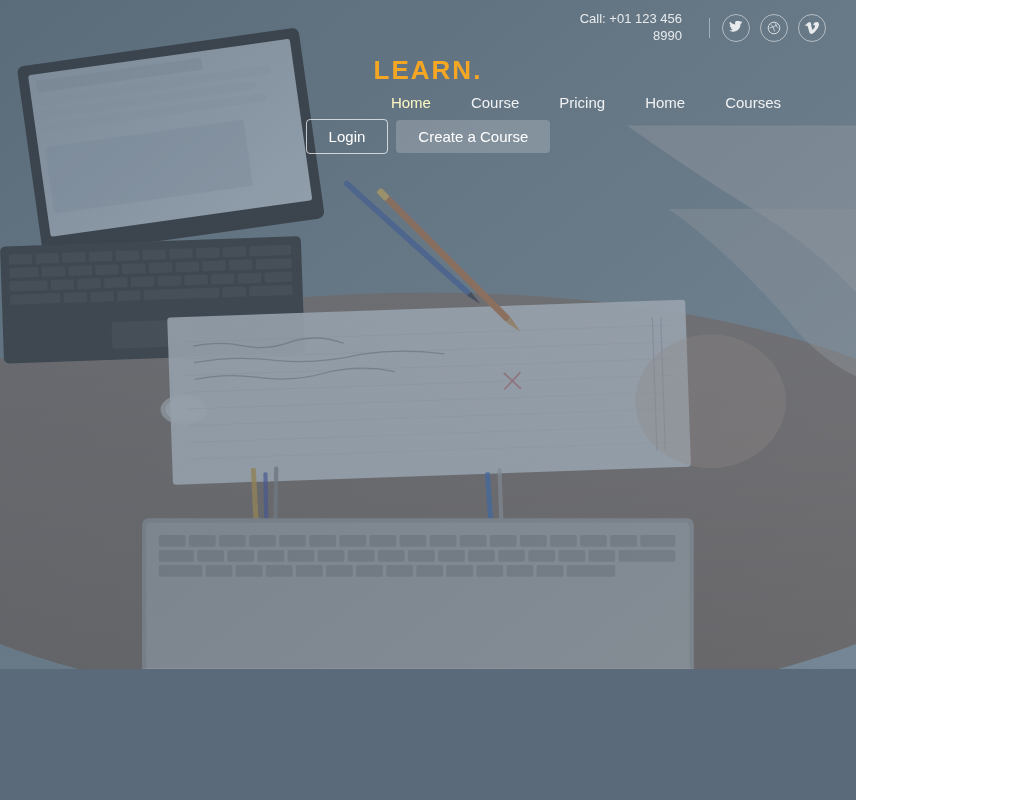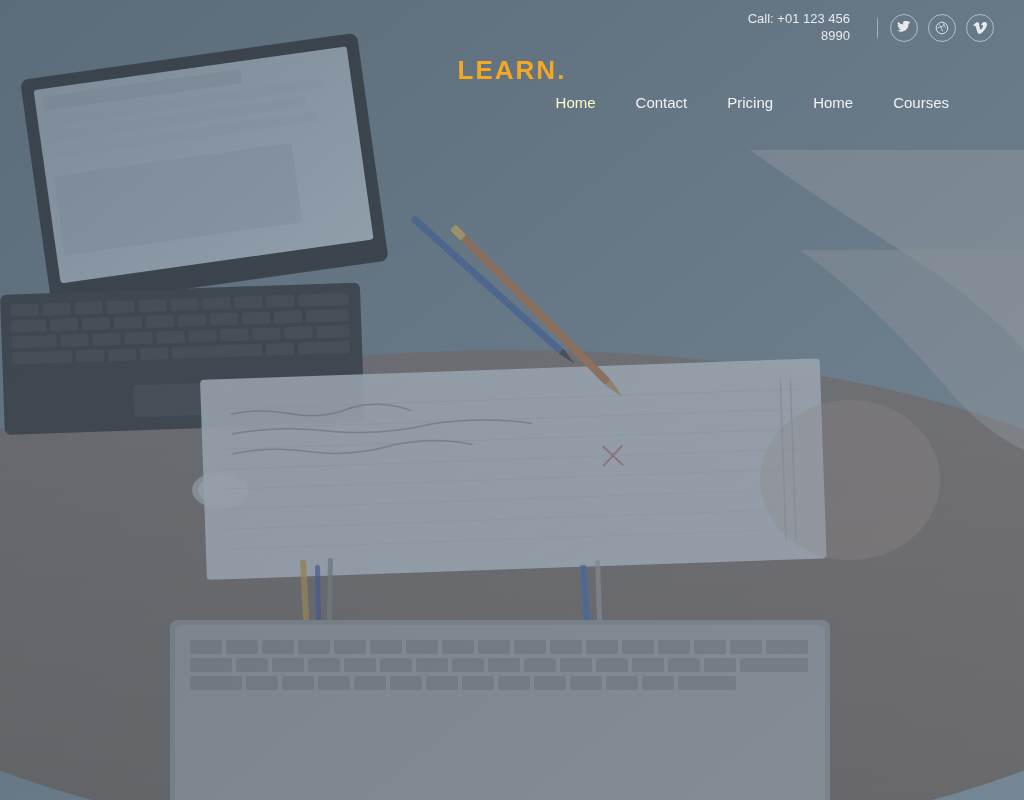--- a/index.html
+++ b/index.html
@@ -10,21 +10,21 @@
 
     body {
       width: 1024px;
       height: 800px;
       overflow: hidden;
       font-family: 'Helvetica Neue', Arial, sans-serif;
     }
 
     .hero {
       position: relative;
-      width: 1024px;
+      width: 856px;
       height: 800px;
       background-color: #5a6a7a;
       overflow: hidden;
     }
 
     
     .top-bar {
       position: absolute;
       top: 0;
       left: 0;
@@ -412,20 +412,24 @@
       </div>
     </div>
   </div>
 
   <nav class="navbar">
     <div class="logo">
       <span>LEARN</span><span style="color:#f5a623;">.</span>
     </div>
     <div class="nav-links">
       <span class="nav-link active">Home</span>
-      <span class="nav-link">Contact</span>
+      <span class="nav-link">Course</span>
       <span class="nav-link">Pricing</span>
       <span class="nav-link">Home</span>
       <span class="nav-link">Courses</span>
     </div>
+    <div class="nav-actions">
+      <button class="btn-login">Login</button>
+      <button class="btn-create">Create a Course</button>
+    </div>
   </nav>
 
 </div>
 
 </body></html>

